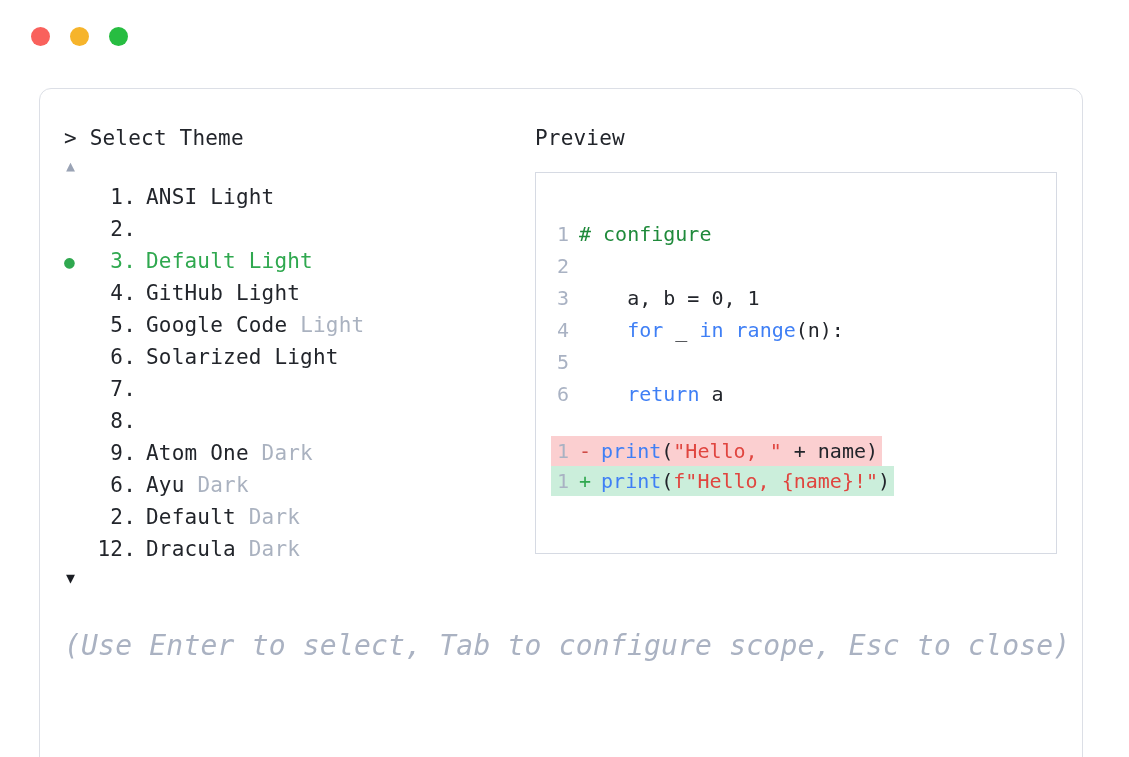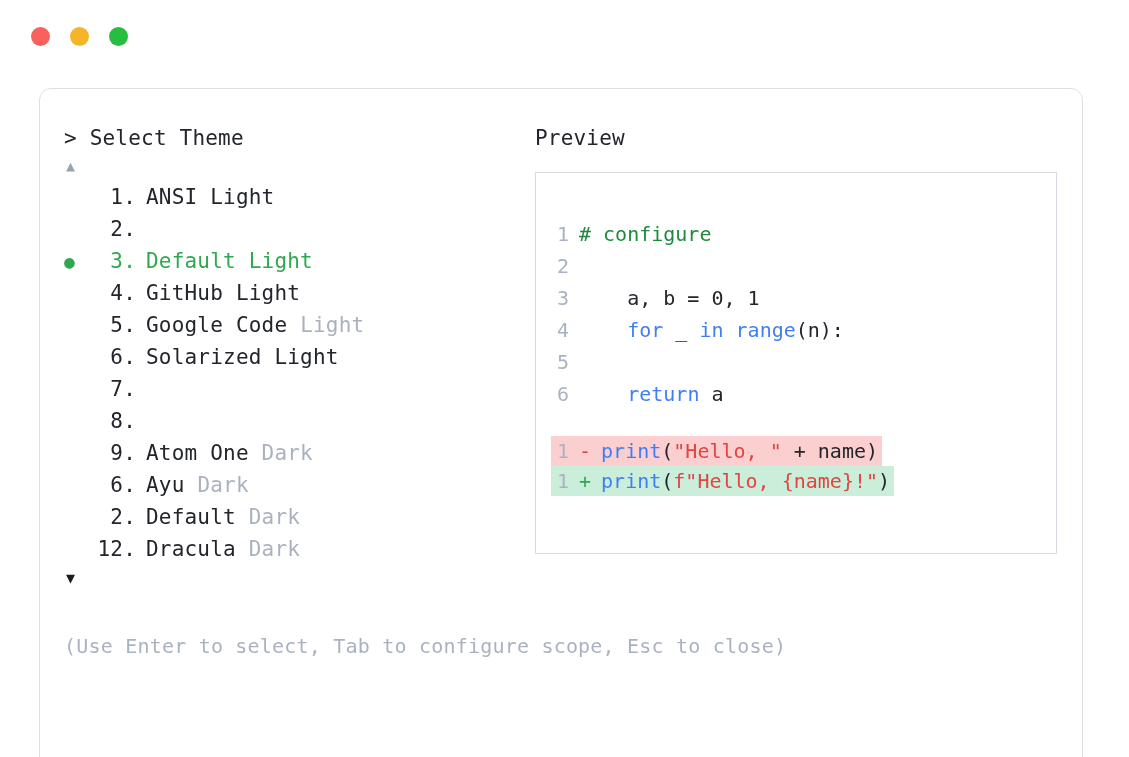--- a/index.html
+++ b/index.html
@@ -120,25 +120,26 @@
   .theme-row.selected .name-cell,
   .theme-row.selected .variant,
   .theme-row.selected .variant.muted {
     color: #2fa84f;
   }
 
   .footer-hint {
     position: absolute;
     left: 24px;
     top: 543px;
-    font-size: 20px;
+    font-size: 28px;
     line-height: 28px;
     color: #aab2c2;
     white-space: pre;
     letter-spacing: 0.2px;
+    font-style: italic;
   }
 
   
   .right-col {
     position: absolute;
     left: 495px;
     top: 34px;
     width: 525px;
   }
   .preview-title {

